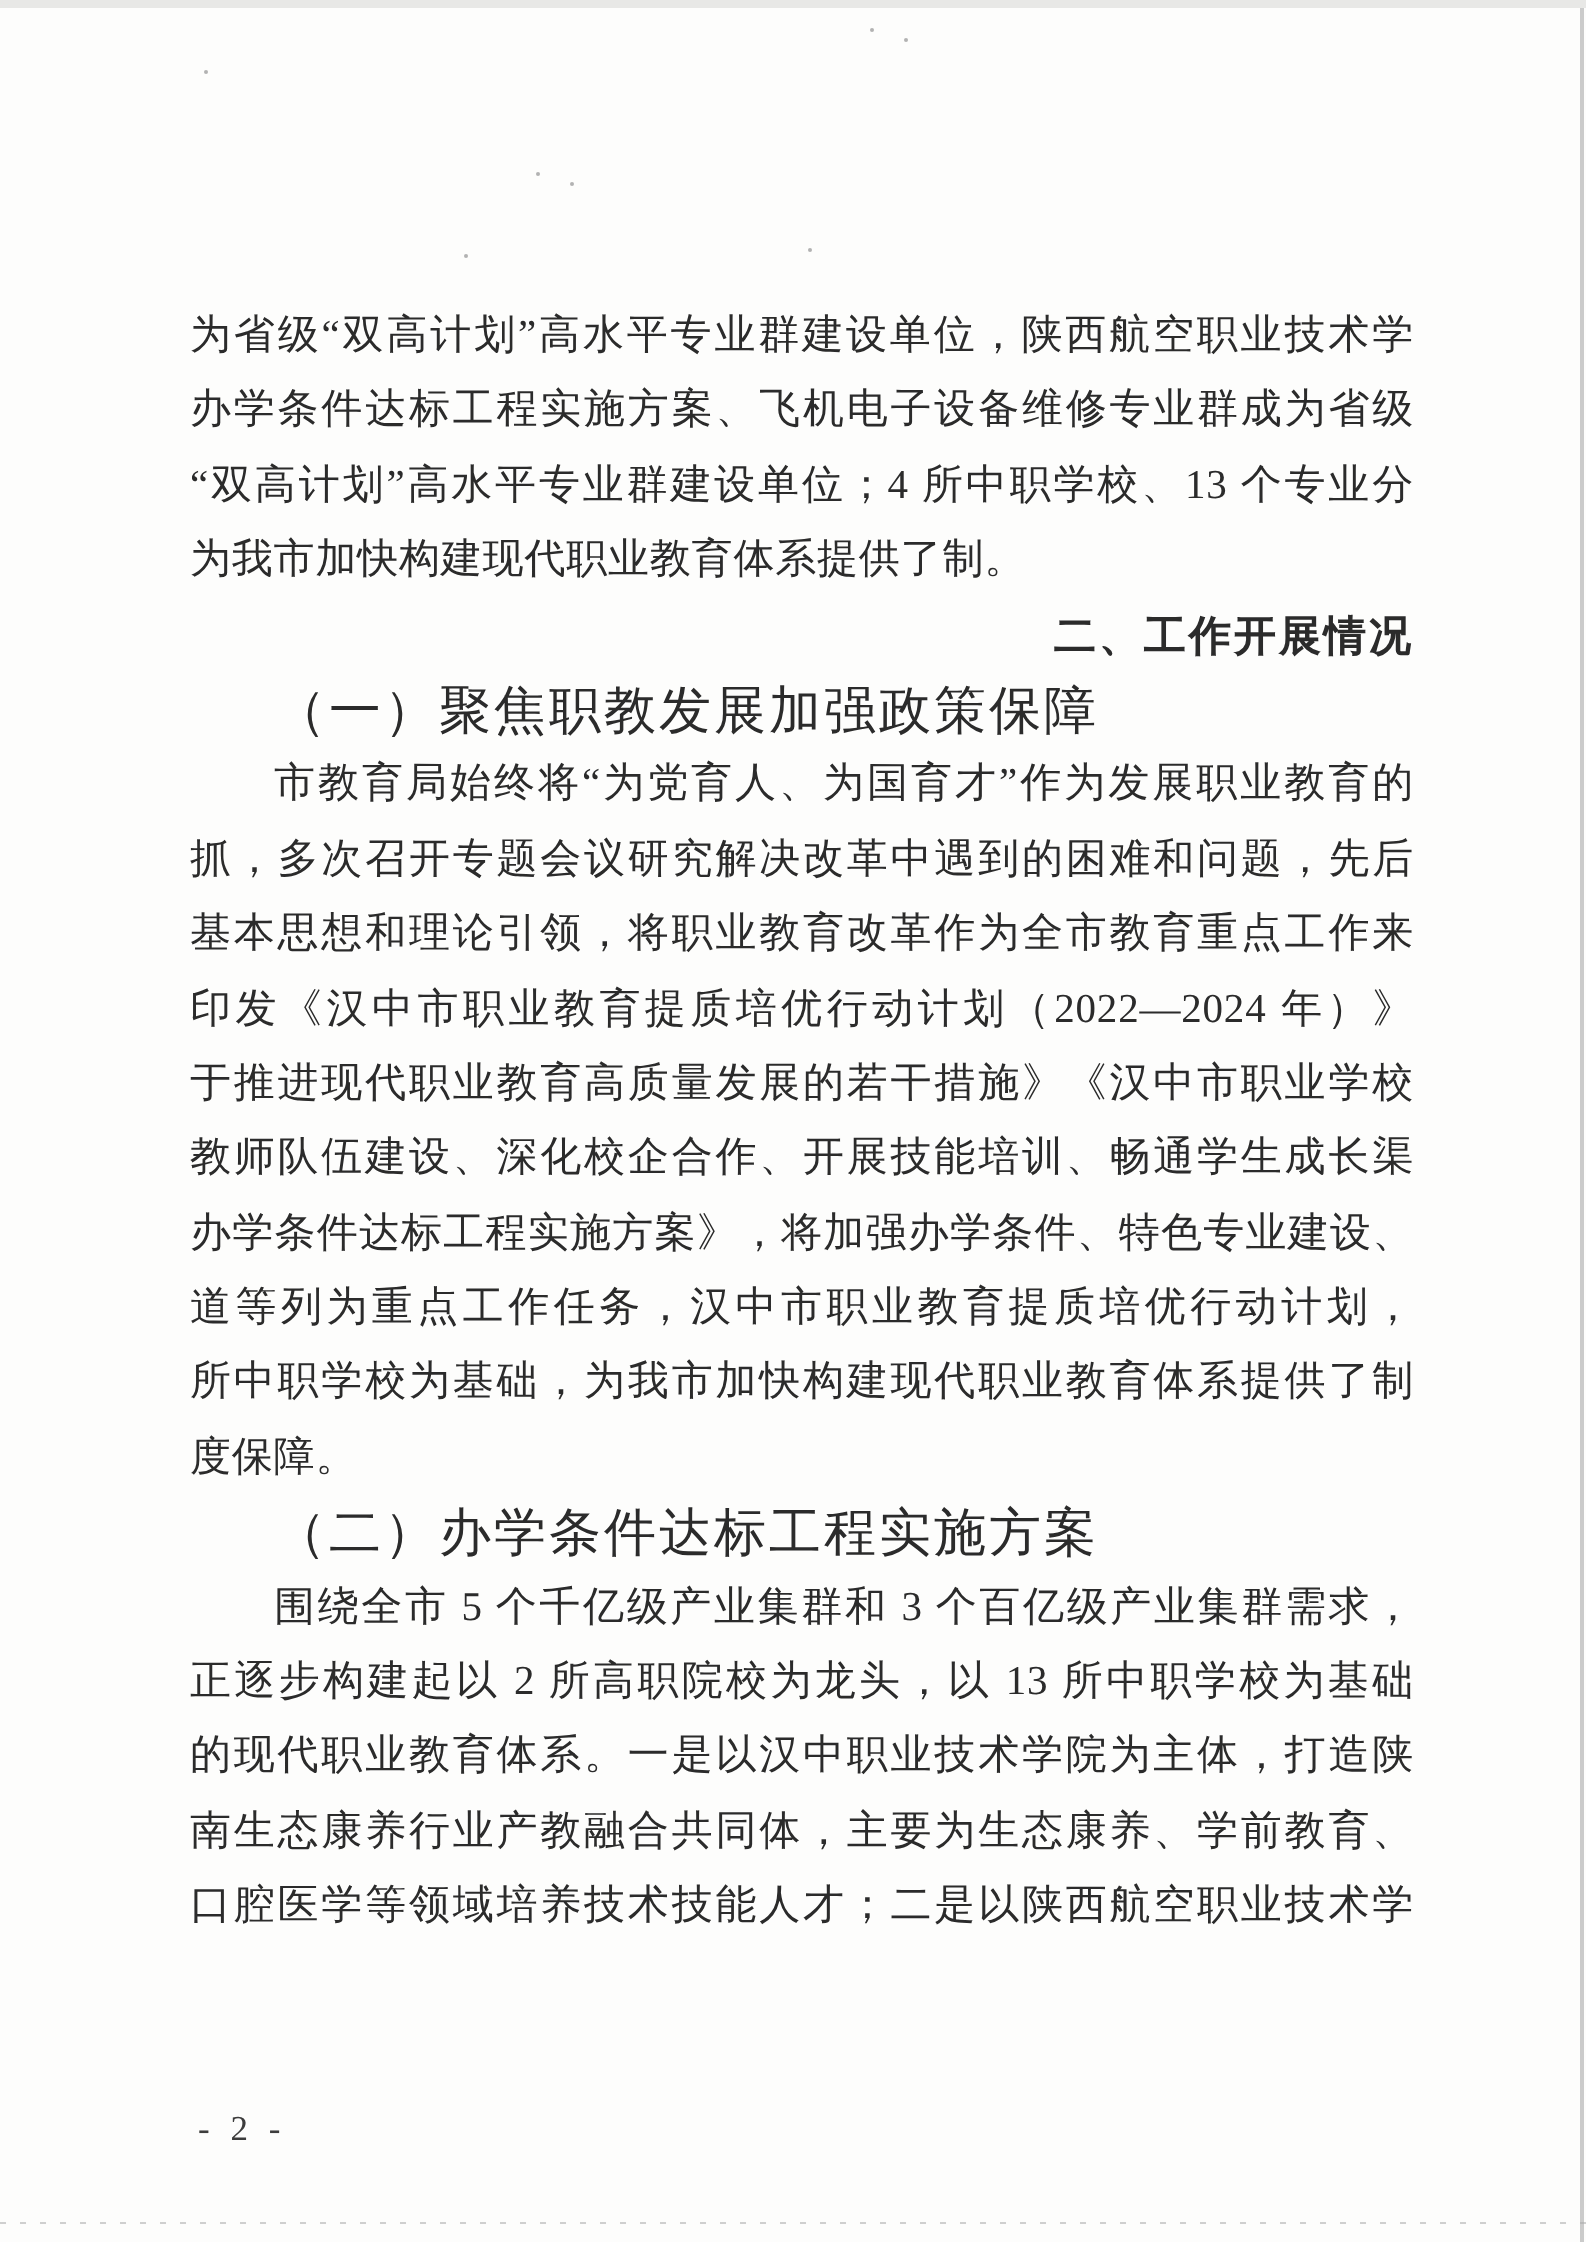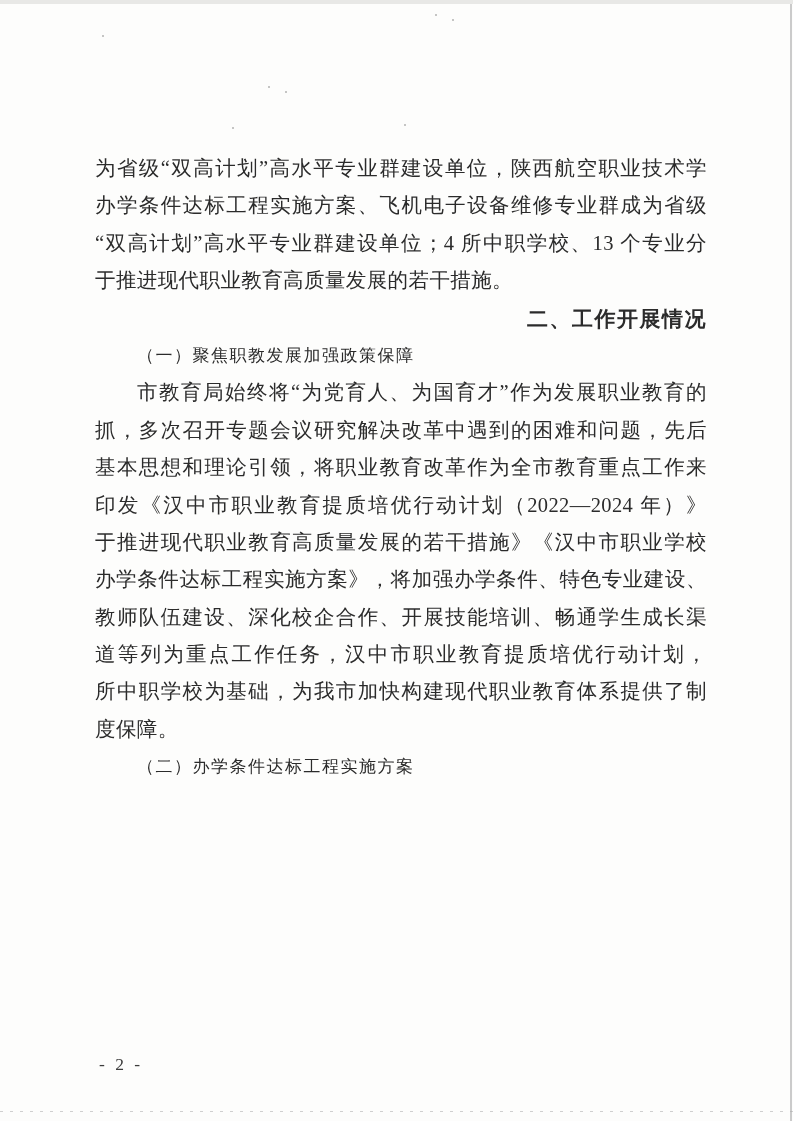--- a/index.html
+++ b/index.html
@@ -40,21 +40,21 @@
     text-indent: 42px;
   }
   .heading-bold .line {
     font-weight: 700;
     font-family: "Liberation Sans", "DejaVu Sans", sans-serif;
     font-size: 21px;
     letter-spacing: 1.5px;
     text-align: right;
   }
   .heading-kai .line {
-    font-size: 17px;
+    font-size: 26px;
     letter-spacing: 1.5px;
   }
   .page-number {
     position: absolute;
     left: 99px;
     top: 1050px;
     font-size: 17.5px;
     letter-spacing: 3px;
     color: #3c3c3c;
   }
@@ -89,42 +89,49 @@
 </head>
 <body>
 
 <div class="page">
 
   <div class="doc-body">
       <div class="block body">
         <div class="line stretch">为省级“双高计划”高水平专业群建设单位，陕西航空职业技术学</div>
         <div class="line stretch">办学条件达标工程实施方案、飞机电子设备维修专业群成为省级</div>
         <div class="line stretch">“双高计划”高水平专业群建设单位；4 所中职学校、13 个专业分</div>
-        <div class="line">于推进现代职业教育高质量发展的若干措施。</div>
+        <div class="line">为我市加快构建现代职业教育体系提供了制。</div>
       </div>
       <div class="block heading-bold">
         <div class="line indent">二、工作开展情况</div>
       </div>
       <div class="block heading-kai">
         <div class="line indent">（一）聚焦职教发展加强政策保障</div>
       </div>
       <div class="block body">
         <div class="line stretch indent">市教育局始终将“为党育人、为国育才”作为发展职业教育的</div>
         <div class="line stretch">抓，多次召开专题会议研究解决改革中遇到的困难和问题，先后</div>
         <div class="line stretch">基本思想和理论引领，将职业教育改革作为全市教育重点工作来</div>
         <div class="line stretch">印发《汉中市职业教育提质培优行动计划（2022—2024 年）》《关</div>
         <div class="line stretch">于推进现代职业教育高质量发展的若干措施》《汉中市职业学校</div>
+        <div class="line stretch">教师队伍建设、深化校企合作、开展技能培训、畅通学生成长渠</div>
         <div class="line stretch">办学条件达标工程实施方案》，将加强办学条件、特色专业建设、</div>
-        <div class="line stretch">教师队伍建设、深化校企合作、开展技能培训、畅通学生成长渠</div>
         <div class="line stretch">道等列为重点工作任务，汉中市职业教育提质培优行动计划，</div>
         <div class="line stretch">所中职学校为基础，为我市加快构建现代职业教育体系提供了制</div>
         <div class="line">度保障。</div>
       </div>
       <div class="block heading-kai">
         <div class="line indent">（二）办学条件达标工程实施方案</div>
+      </div>
+      <div class="block body">
+        <div class="line stretch indent">围绕全市 5 个千亿级产业集群和 3 个百亿级产业集群需求，</div>
+        <div class="line stretch">正逐步构建起以 2 所高职院校为龙头，以 13 所中职学校为基础</div>
+        <div class="line stretch">的现代职业教育体系。一是以汉中职业技术学院为主体，打造陕</div>
+        <div class="line stretch">南生态康养行业产教融合共同体，主要为生态康养、学前教育、</div>
+        <div class="line stretch">口腔医学等领域培养技术技能人才；二是以陕西航空职业技术学</div>
       </div>
     </div>
 
   <div class="page-number">- 2 -</div>
 
   <div class="edge-right"></div>
   <div class="edge-bottom"></div>
   <div class="speck" style="left:435px; top:10px;"></div>
   <div class="speck" style="left:452px; top:15px;"></div>
   <div class="speck" style="left:102px; top:31px;"></div>

